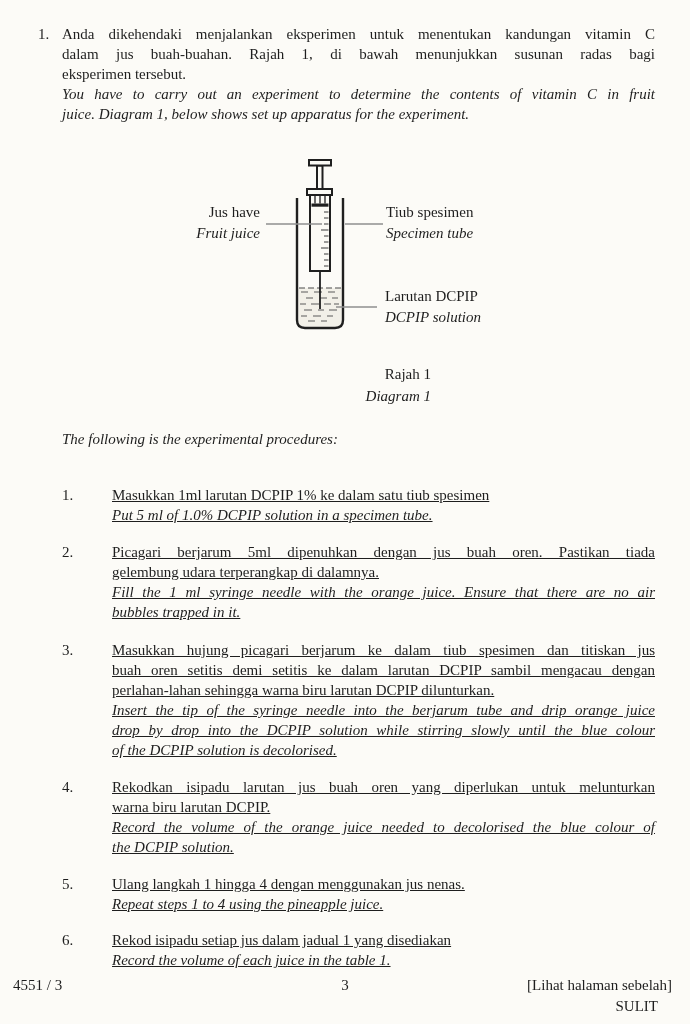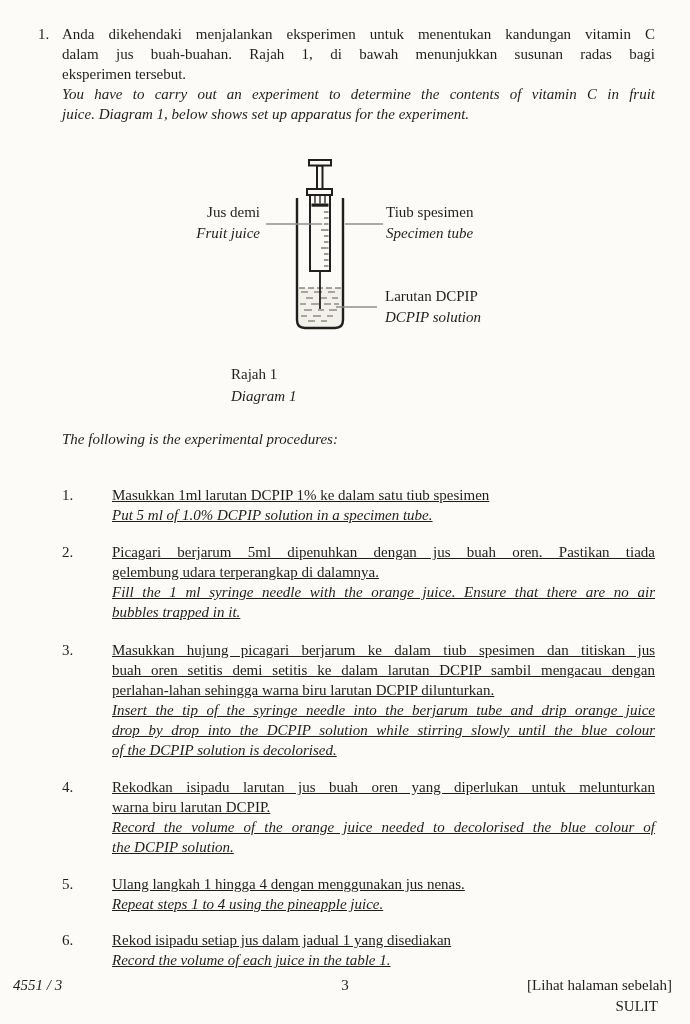--- a/index.html
+++ b/index.html
@@ -23,35 +23,35 @@
   .q1num { width: 24px; flex: none; }
   .q1body { width: 593px; }
 
   .svgwrap { position: absolute; left: 264px; top: 150px; width: 130px; height: 185px; }
 
   .dlabel { position: absolute; line-height: 21px; }
   .lab-fruit { left: 118px; top: 202px; width: 142px; text-align: right; }
   .lab-tube  { left: 386px; top: 202px; width: 160px; text-align: left; }
   .lab-dcpip { left: 385px; top: 286px; width: 170px; text-align: left; }
 
-  .caption { position: absolute; left: 231px; top: 364px; width: 200px; text-align: left; line-height: 21.5px; }
+  .caption { position: absolute; left: 231px; top: 364px; width: 200px; text-align: right; line-height: 21.5px; }
 
   .intro { position: absolute; left: 62px; top: 429px; width: 593px; line-height: 21px; }
 
   .step { position: absolute; left: 62px; width: 593px; display: flex; }
   .stnum { width: 50px; flex: none; }
   .stbody { width: 543px; text-decoration: underline; }
   .st1 { top: 485px; }
   .st2 { top: 542px; }
   .st3 { top: 640px; }
   .st4 { top: 777px; }
   .st5 { top: 874px; }
   .st6 { top: 930px; }
 
-  .foot-left   { position: absolute; left: 13px;  top: 975px; line-height: 20.5px; font-style: italic; }
+  .foot-left   { position: absolute; left: 13px;  top: 975px; line-height: 20.5px; }
   .foot-center { position: absolute; left: 0;     top: 975px; width: 690px; text-align: center; line-height: 20.5px; }
   .foot-right  { position: absolute; right: 18px; top: 975px; width: 260px; text-align: right; line-height: 20.5px; }
   .foot-right .sulit { padding-right: 14px; }
 </style>
 </head>
 <body>
 
 <div class="page">
 
   <div class="q1">
@@ -95,21 +95,21 @@
         <rect x="43" y="39" width="25" height="6"></rect>
         <rect x="53" y="15.5" width="5.5" height="23.5"></rect>
         <rect x="45" y="10" width="22" height="5.5"></rect>
       </g>
 
       <line x1="56" y1="121" x2="56" y2="159" stroke="#1f1f1f" stroke-width="1.8"></line>
     </svg>
   </div>
 
   <div class="dlabel lab-fruit">
-    <div>Jus demi</div>
+    <div>Jus have</div>
     <div class="it">Fruit juice</div>
   </div>
   <div class="dlabel lab-tube">
     <div>Tiub spesimen</div>
     <div class="it">Specimen tube</div>
   </div>
   <div class="dlabel lab-dcpip">
     <div>Larutan DCPIP</div>
     <div class="it">DCPIP solution</div>
   </div>

